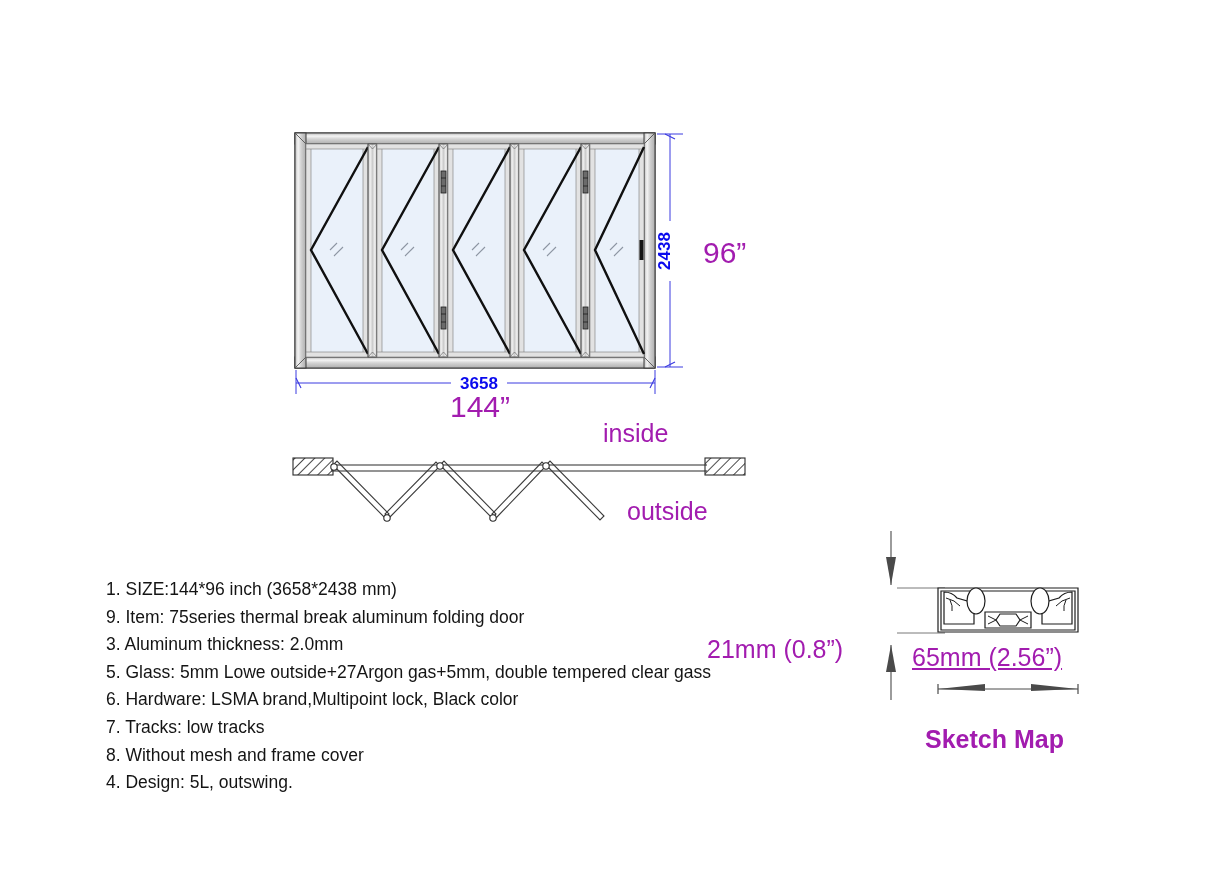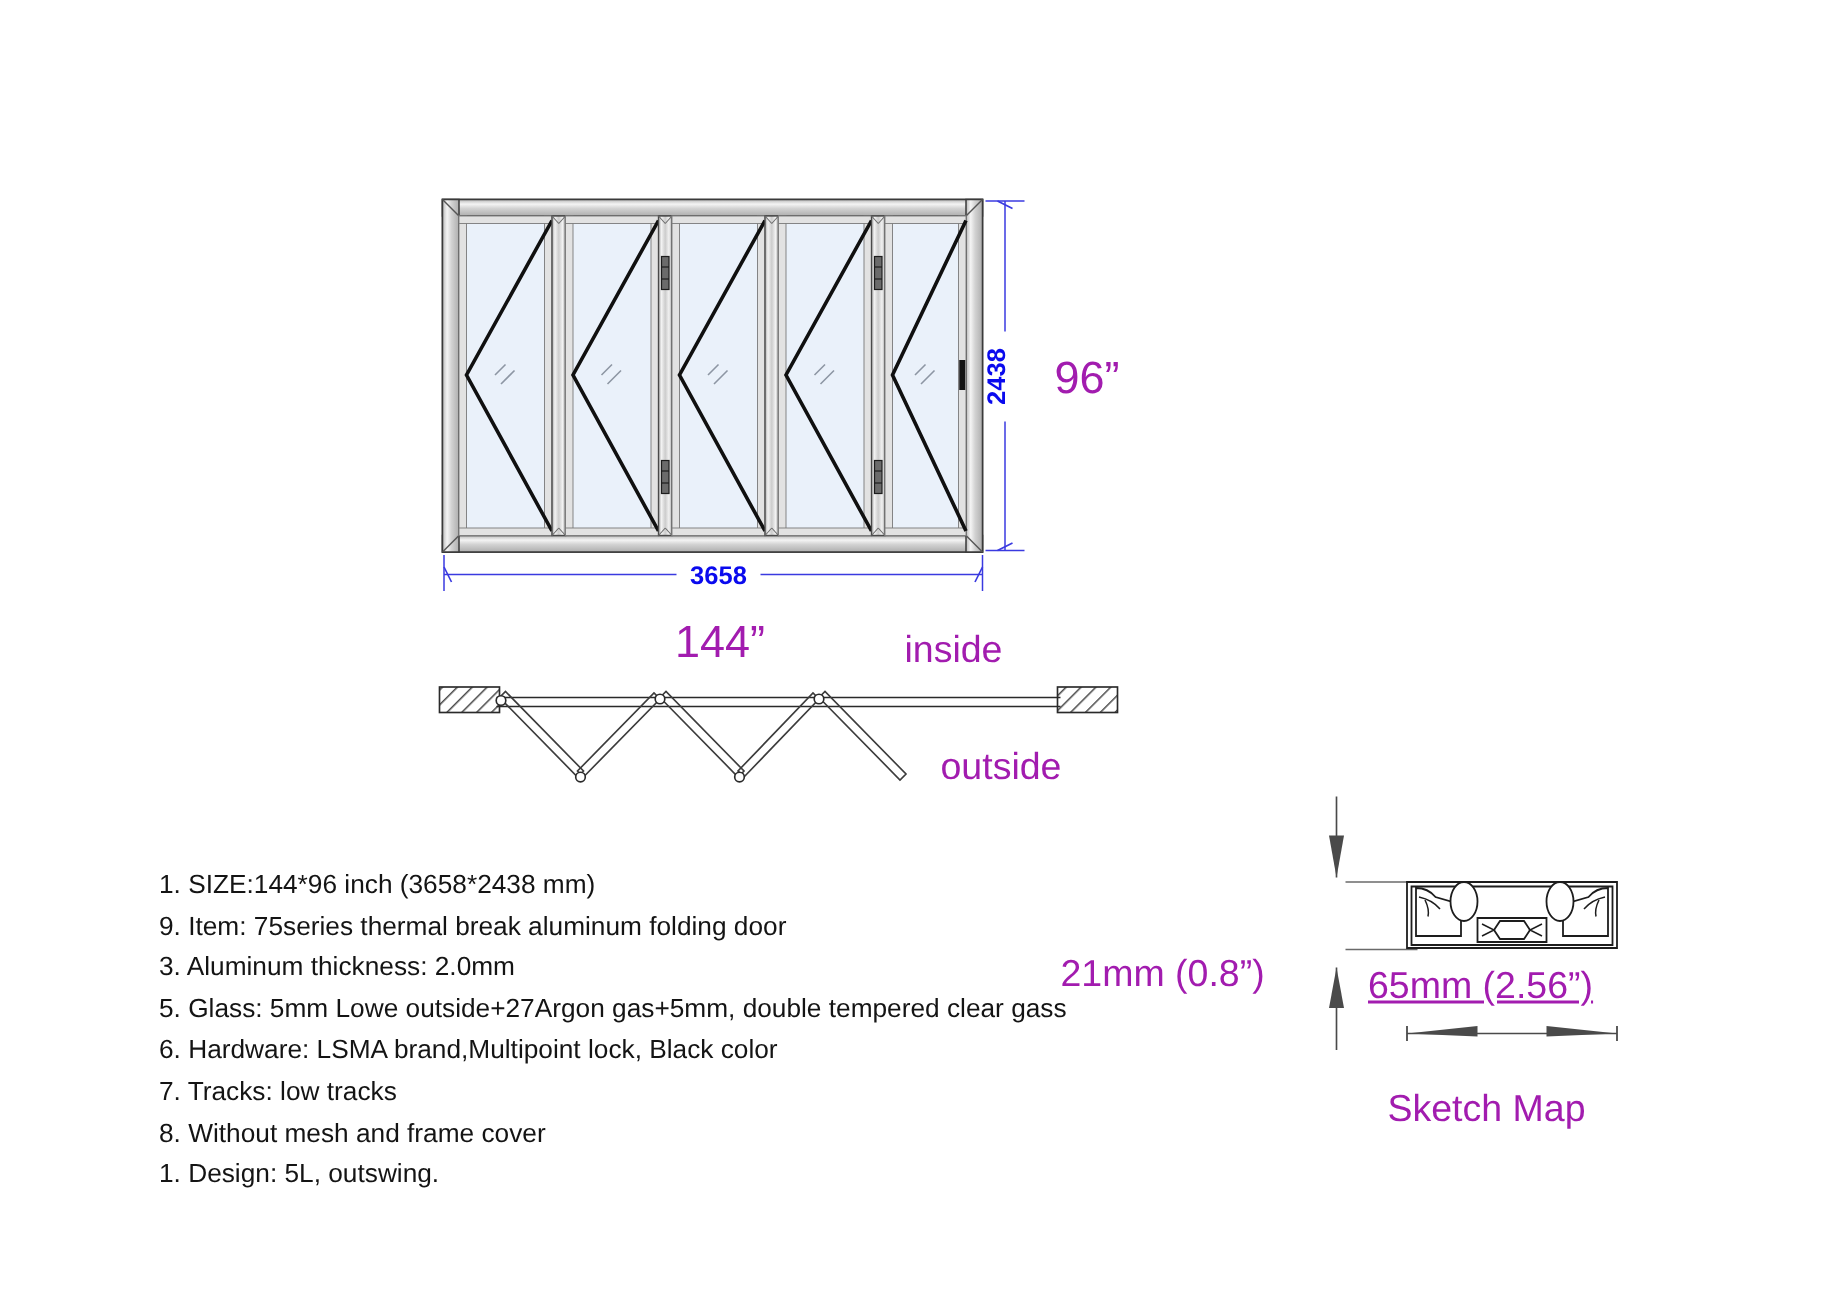--- a/index.html
+++ b/index.html
@@ -18,26 +18,26 @@
     white-space:nowrap;
     margin-left:40px;
   }
   .spec-line{height:27.6px;}
   .lbl{
     position:absolute;color:#a21caf;
     font-family:"Liberation Sans",sans-serif;
     white-space:nowrap;
   }
   #lbl-96{left:703px;top:236px;font-size:30px;}
-  #lbl-144{left:450px;top:390px;font-size:30px;margin-top:22px;}
+  #lbl-144{left:450px;top:390px;font-size:30px;}
   #lbl-inside{left:603px;top:419px;font-size:25px;}
   #lbl-outside{left:627px;top:497px;font-size:25px;}
   #lbl-21mm{left:707px;top:587px;font-size:25px;margin-top:48px;}
   #lbl-65mm{left:912px;top:643px;font-size:25px;text-decoration:underline;}
-  #lbl-sketch{left:925px;top:725px;font-size:25px;}
+  #lbl-sketch{left:925px;top:725px;font-size:25px;font-weight:bold;}
 </style>
 </head>
 <body>
 
 <div class="stage">
 
   <svg width="1214" height="870" viewBox="0 0 1214 870">
     <defs>
       <linearGradient id="frameV" x1="0" y1="0" x2="1" y2="0">
         <stop offset="0%" stop-color="#b9b9b9"></stop>
@@ -296,16 +296,16 @@
   <div class="lbl" id="lbl-sketch">Sketch Map</div>
 
   <div class="spec-list">
     <div class="spec-line">1. SIZE:144*96 inch (3658*2438 mm)</div>
     <div class="spec-line">9. Item: 75series thermal break aluminum folding door</div>
     <div class="spec-line">3. Aluminum thickness: 2.0mm</div>
     <div class="spec-line">5. Glass: 5mm Lowe outside+27Argon gas+5mm, double tempered clear gass</div>
     <div class="spec-line">6. Hardware: LSMA brand,Multipoint lock, Black color</div>
     <div class="spec-line">7. Tracks: low tracks</div>
     <div class="spec-line">8. Without mesh and frame cover</div>
-    <div class="spec-line">1. Design: 5L, outswing.</div>
+    <div class="spec-line">4. Design: 5L, outswing.</div>
   </div>
 
 </div>
 
 </body></html>

